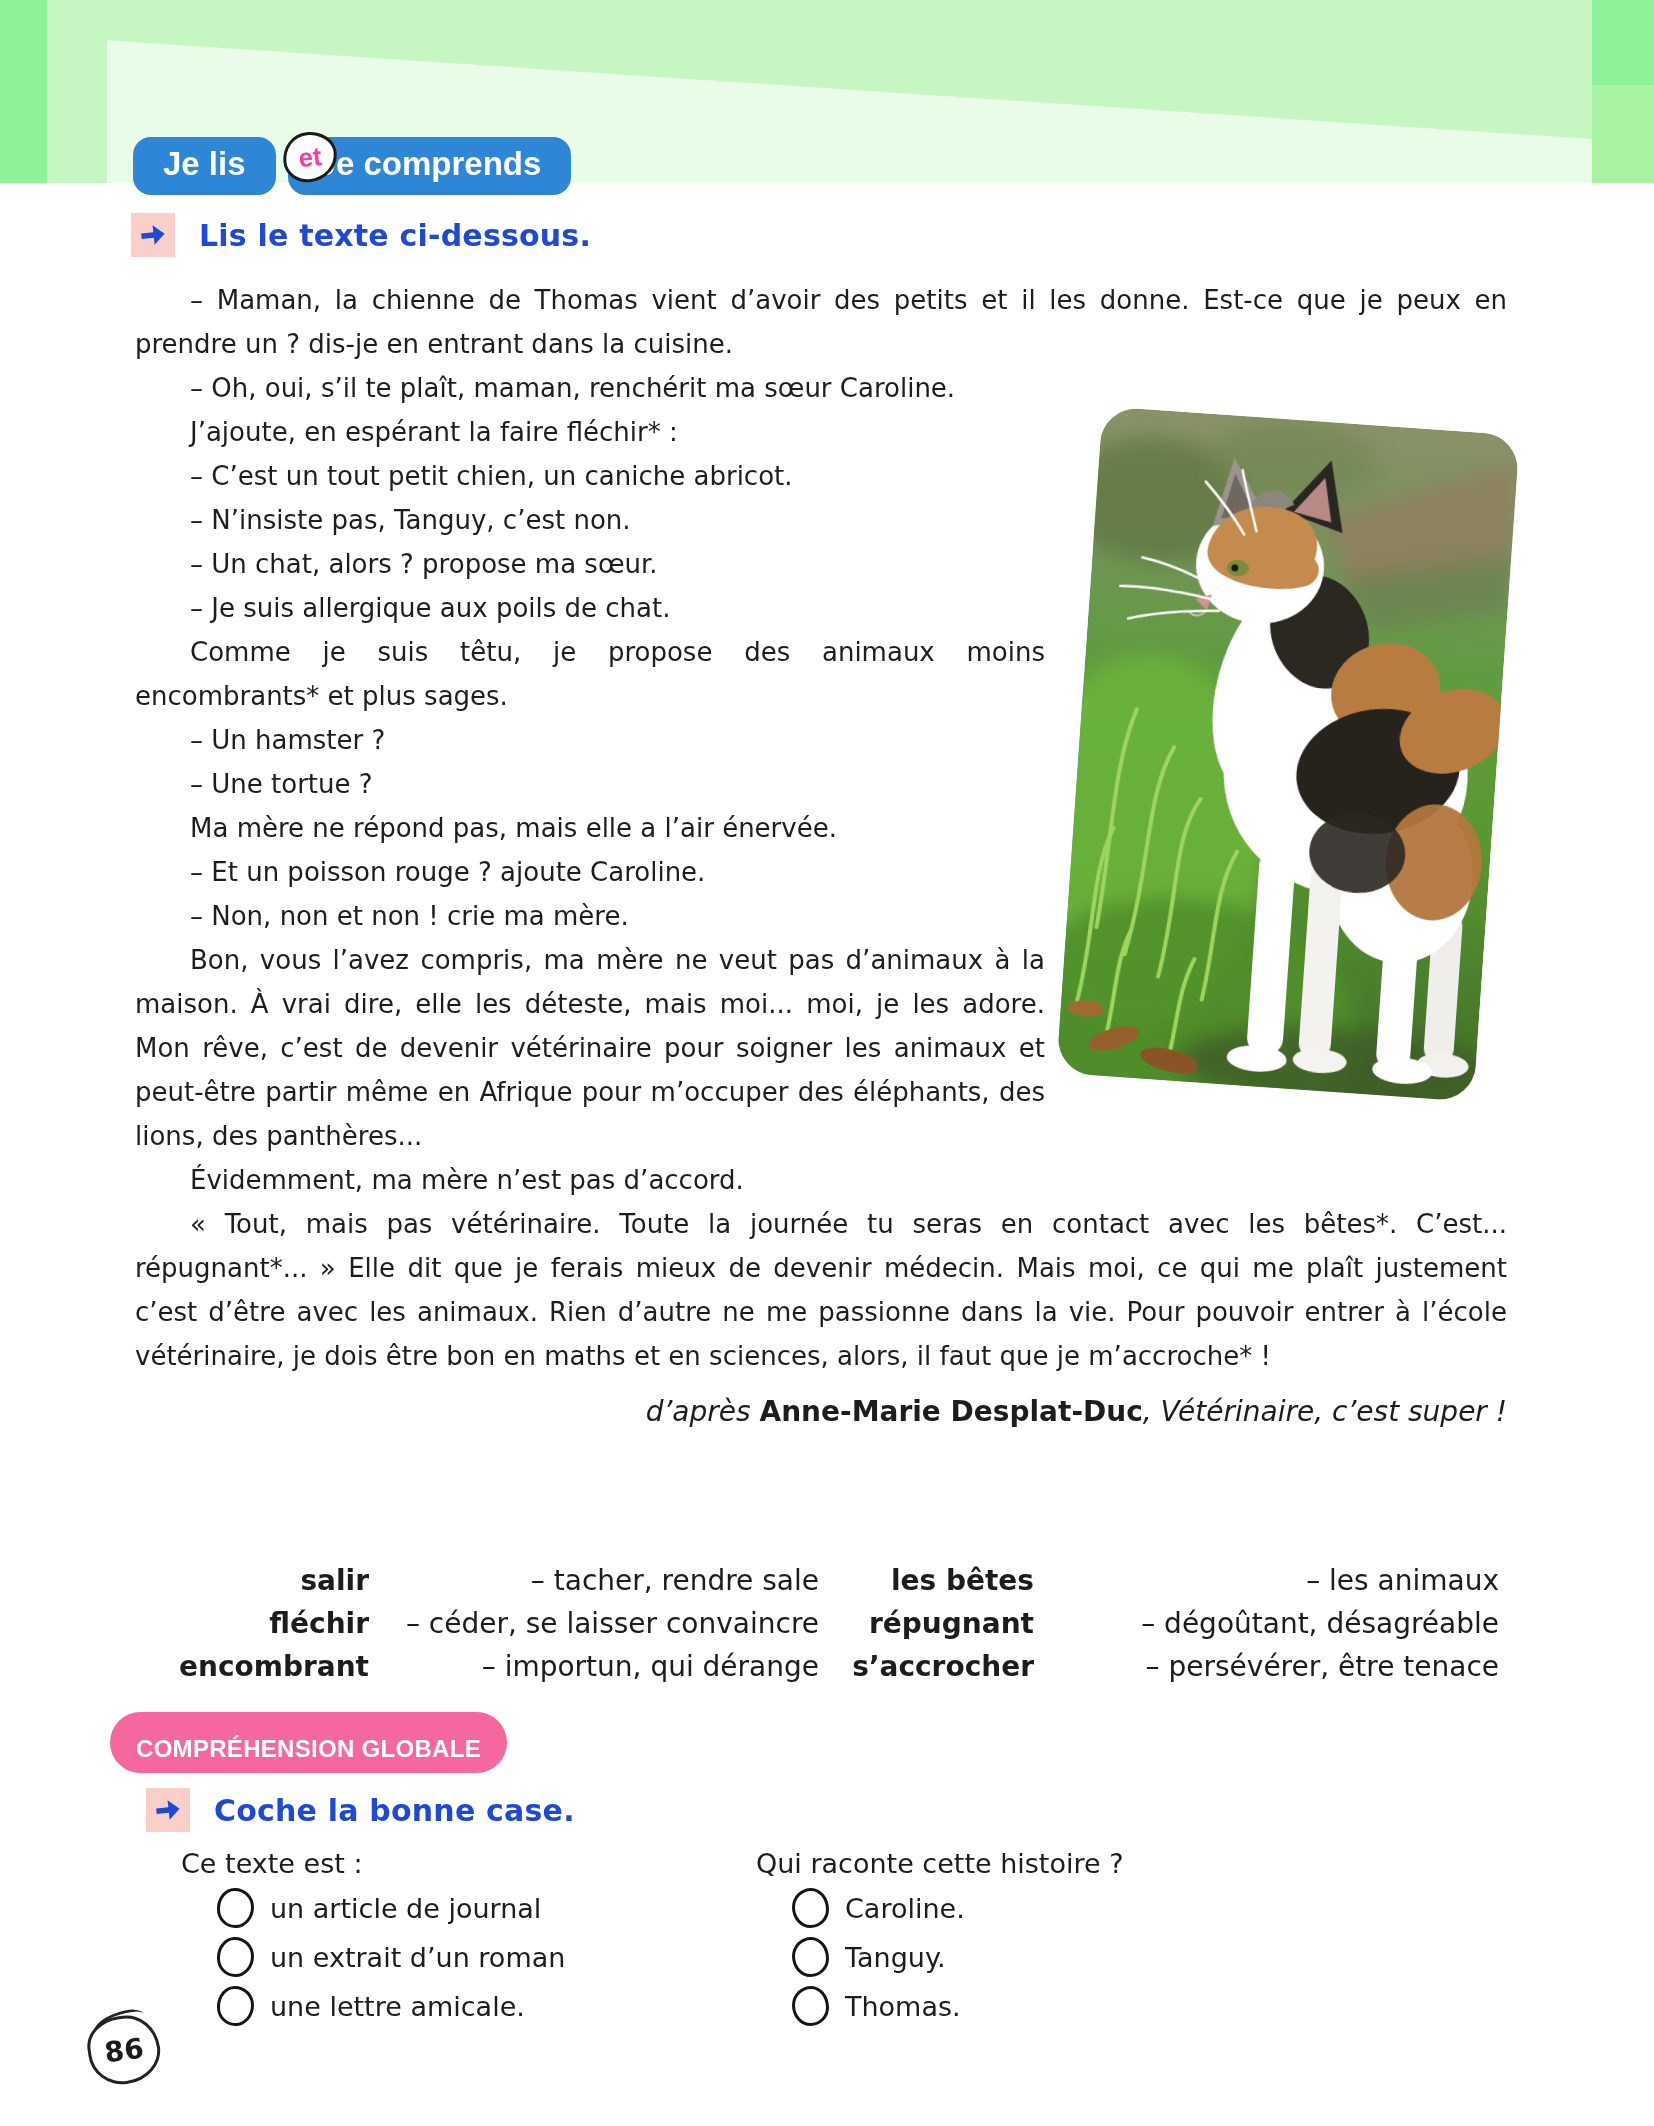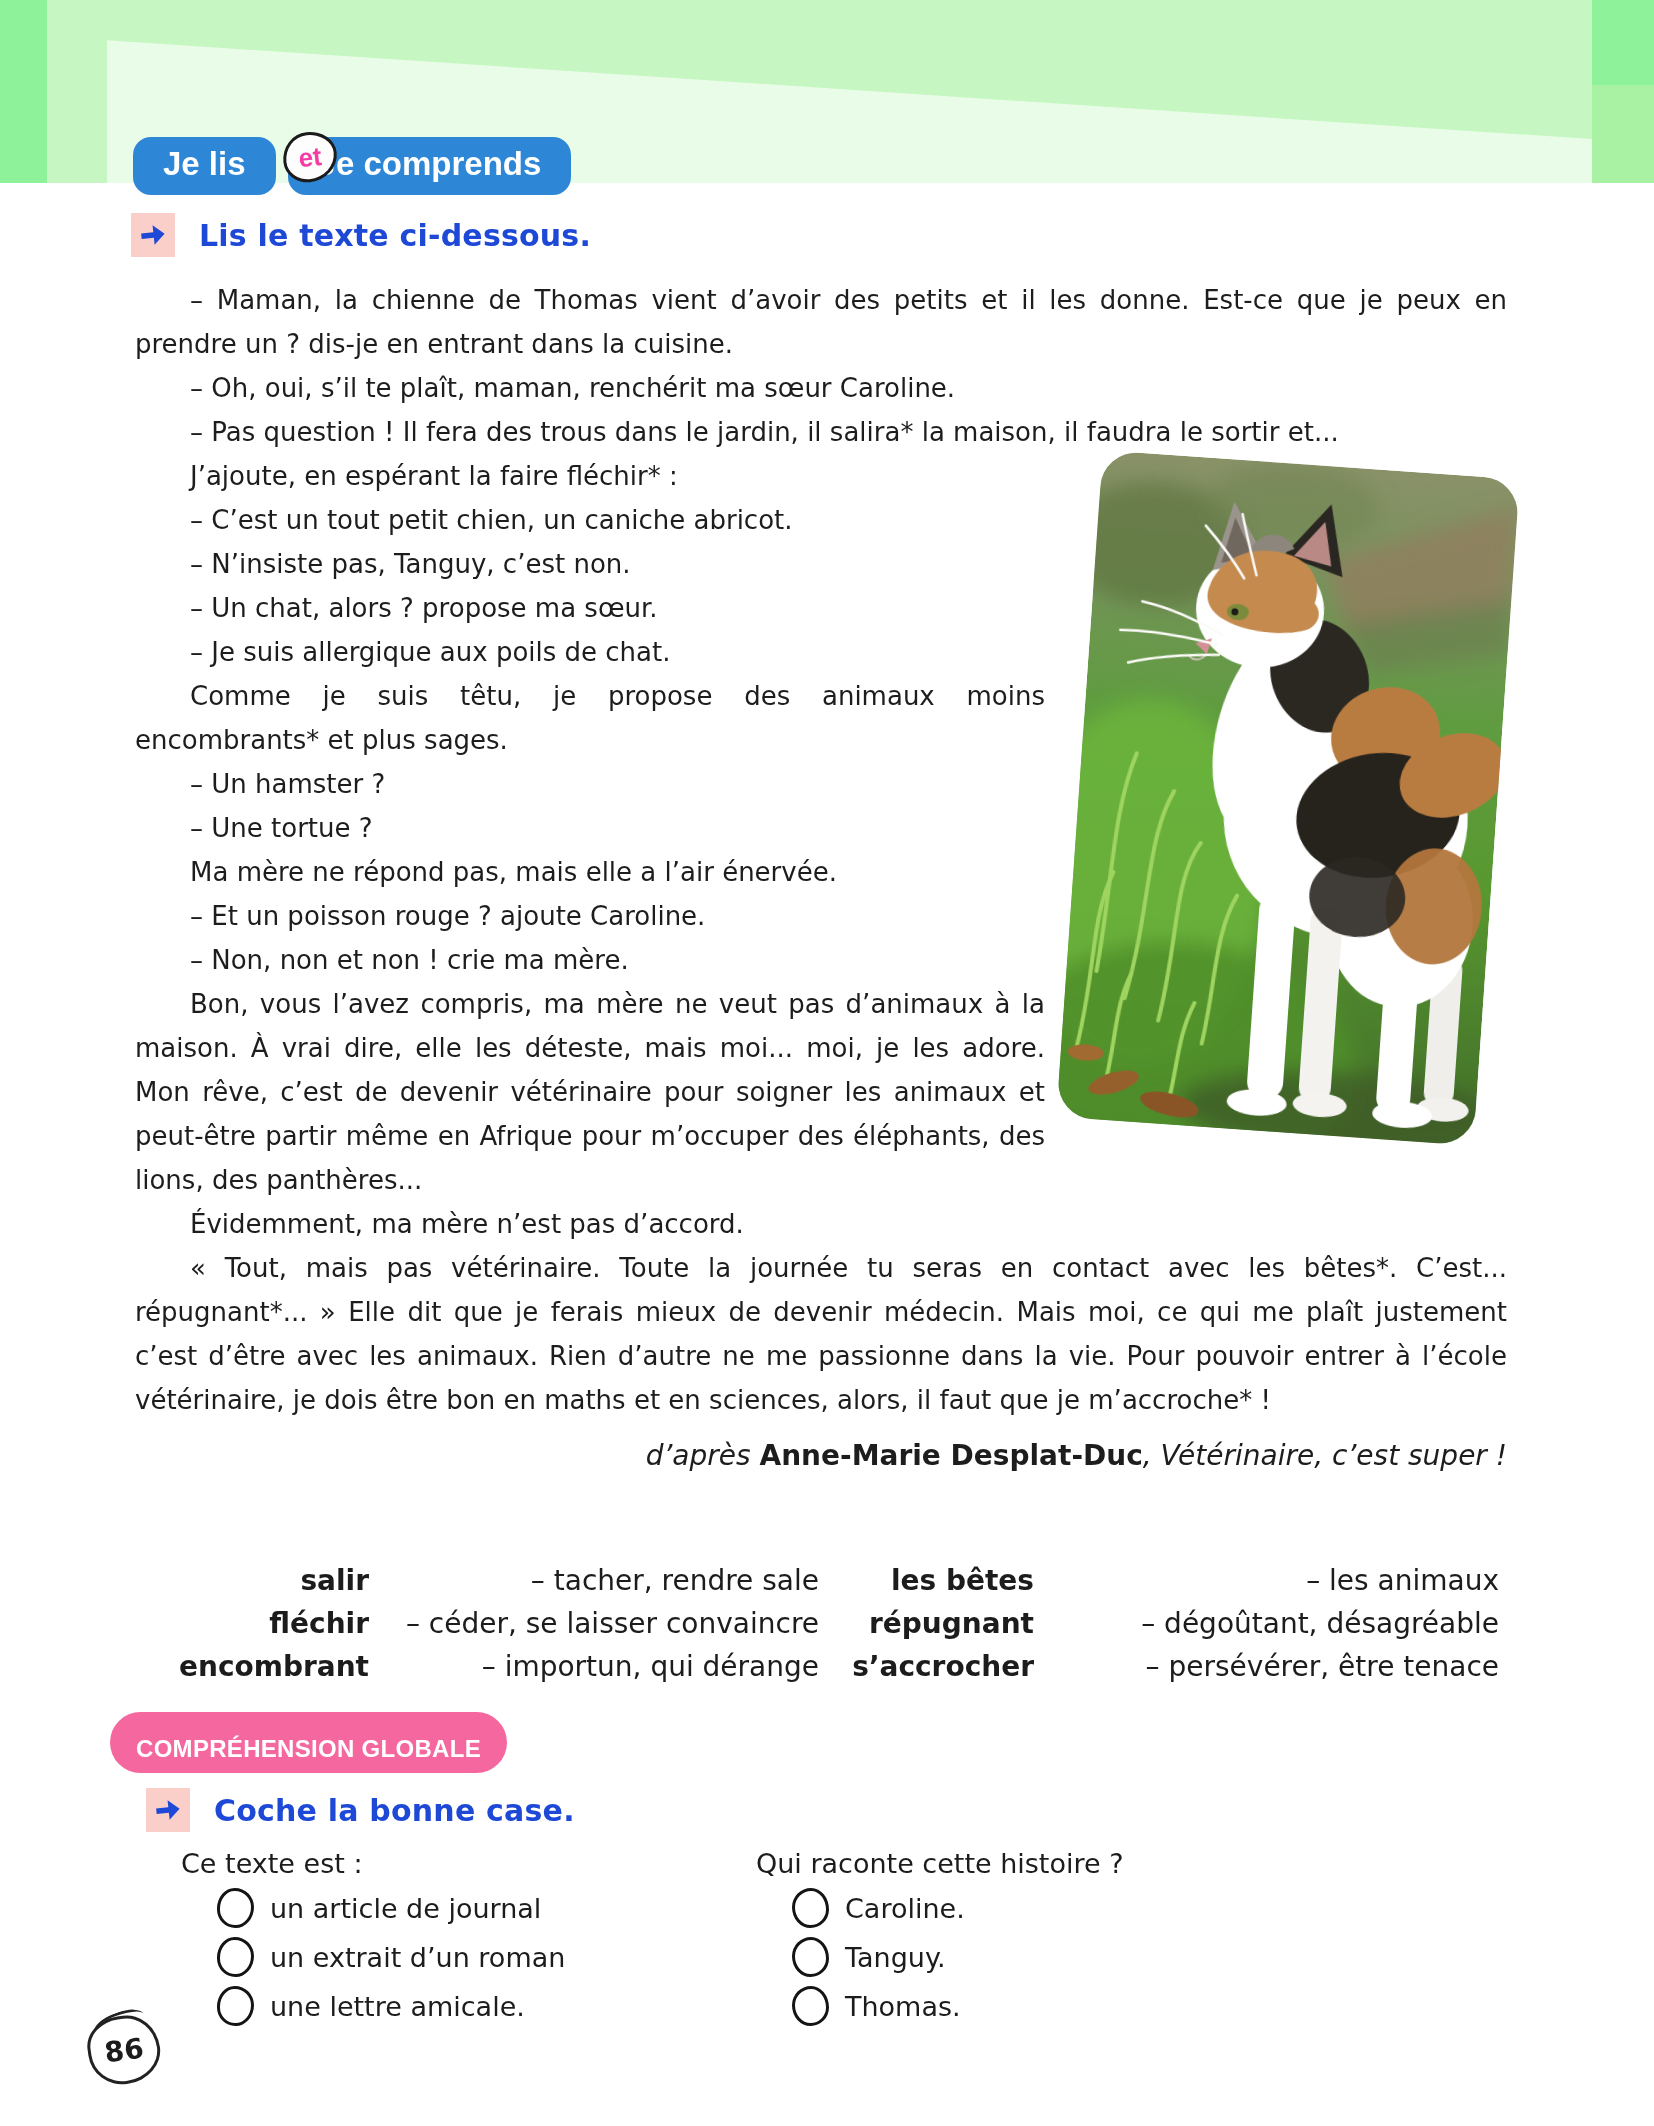--- a/index.html
+++ b/index.html
@@ -86,21 +86,20 @@
       </svg>
   </span>
   <span class="instr-label">Lis le texte ci-dessous.</span>
 </div>
 
 <div class="story">
   <div>
 
   <p>– Maman, la chienne de Thomas vient d’avoir des petits et il les donne. Est-ce que je peux en prendre un ? dis-je en entrant dans la cuisine.</p>
       <p>– Oh, oui, s’il te plaît, maman, renchérit ma sœur Caroline.</p>
-      <p>– Pas question ! Il fera des trous dans le jardin, il salira* la maison, il faudra le sortir et...</p>
     </div>
 
   <div class="photo">
     <div class="photo-inner">
       <svg viewBox="0 0 418 668" width="418" height="668">
         <defs>
           <linearGradient id="gbg" x1="0" y1="0" x2="0" y2="1">
             <stop offset="0" stop-color="#8a9168"></stop>
               <stop offset="0.18" stop-color="#75935a"></stop>
             <stop offset="0.38" stop-color="#5f9c3f"></stop>

